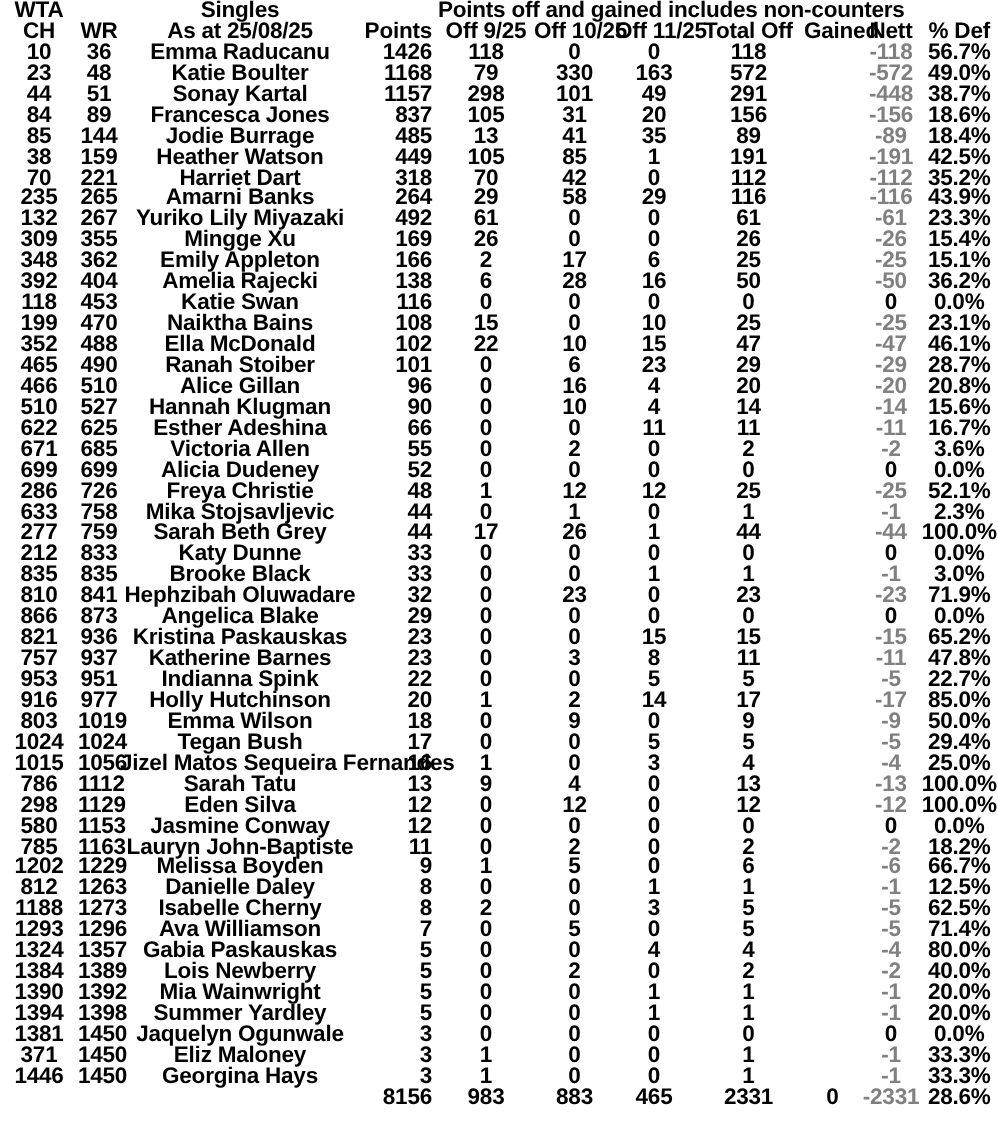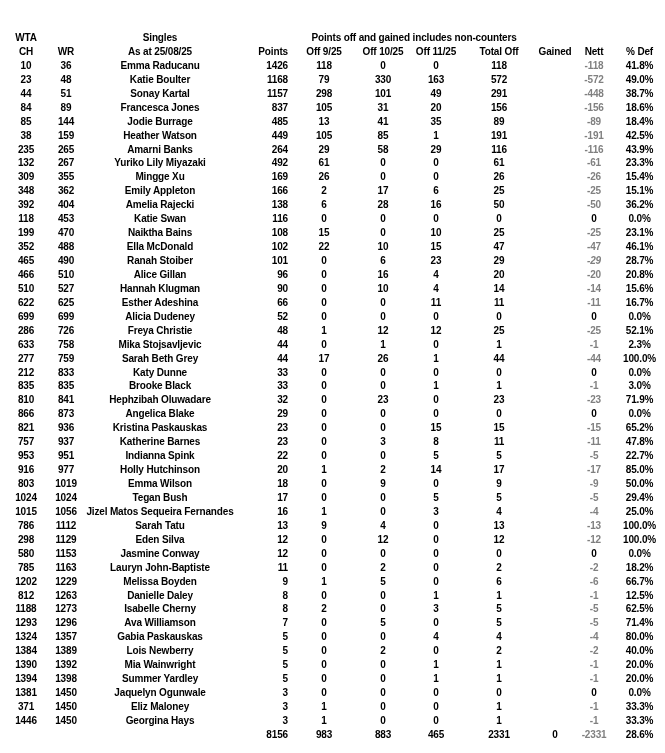--- a/index.html
+++ b/index.html
@@ -2,25 +2,24 @@
 <html><head>
 <meta charset="utf-8">
 <style>
   html,body{margin:0;padding:0;background:#fff;}
   body{width:665px;height:753px;overflow:hidden;}
   table{
     width:665px;
     table-layout:fixed;
     border-collapse:collapse;
     font-family:"Liberation Sans",sans-serif;
-    font-size:10px;
+    font-size:15px;
     font-weight:700;
     color:#000;
     letter-spacing:-0.15px;
-    margin-top:31px;
   }
   td,th{
     padding:0;
     height:13.94px;
     line-height:13.94px;
     white-space:nowrap;
     overflow:visible;
     font-weight:700;
     vertical-align:middle;
   }
@@ -76,21 +75,21 @@
         <td class="c">10</td>
         <td class="c">36</td>
         <td class="c">Emma Raducanu</td>
         <td class="r">1426</td>
         <td class="c">118</td>
         <td class="c">0</td>
         <td class="c">0</td>
         <td class="c">118</td>
         <td class="c"></td>
         <td class="c neg" style="color: rgb(128, 128, 128);">-118</td>
-        <td class="c">41.8%</td>
+        <td class="c">56.7%</td>
       </tr>
       <tr>
         <td class="c">23</td>
         <td class="c">48</td>
         <td class="c">Katie Boulter</td>
         <td class="r">1168</td>
         <td class="c">79</td>
         <td class="c">330</td>
         <td class="c">163</td>
         <td class="c">572</td>
@@ -144,20 +143,33 @@
         <td class="r">449</td>
         <td class="c">105</td>
         <td class="c">85</td>
         <td class="c">1</td>
         <td class="c">191</td>
         <td class="c"></td>
         <td class="c neg" style="color: rgb(128, 128, 128);">-191</td>
         <td class="c">42.5%</td>
       </tr>
       <tr>
+        <td class="c">70</td>
+        <td class="c">221</td>
+        <td class="c">Harriet Dart</td>
+        <td class="r">318</td>
+        <td class="c">70</td>
+        <td class="c">42</td>
+        <td class="c">0</td>
+        <td class="c">112</td>
+        <td class="c"></td>
+        <td class="c neg" style="color: rgb(128, 128, 128);">-112</td>
+        <td class="c">35.2%</td>
+      </tr>
+      <tr>
         <td class="c">235</td>
         <td class="c">265</td>
         <td class="c">Amarni Banks</td>
         <td class="r">264</td>
         <td class="c">29</td>
         <td class="c">58</td>
         <td class="c">29</td>
         <td class="c">116</td>
         <td class="c"></td>
         <td class="c neg" style="color: rgb(128, 128, 128);">-116</td>
@@ -257,21 +269,21 @@
       <tr>
         <td class="c">465</td>
         <td class="c">490</td>
         <td class="c">Ranah Stoiber</td>
         <td class="r">101</td>
         <td class="c">0</td>
         <td class="c">6</td>
         <td class="c">23</td>
         <td class="c">29</td>
         <td class="c"></td>
-        <td class="c neg" style="color: rgb(128, 128, 128); font-style: italic;">-29</td>
+        <td class="c neg" style="color: rgb(128, 128, 128);">-29</td>
         <td class="c">28.7%</td>
       </tr>
       <tr>
         <td class="c">466</td>
         <td class="c">510</td>
         <td class="c">Alice Gillan</td>
         <td class="r">96</td>
         <td class="c">0</td>
         <td class="c">16</td>
         <td class="c">4</td>
@@ -298,20 +310,33 @@
         <td class="c">625</td>
         <td class="c">Esther Adeshina</td>
         <td class="r">66</td>
         <td class="c">0</td>
         <td class="c">0</td>
         <td class="c">11</td>
         <td class="c">11</td>
         <td class="c"></td>
         <td class="c neg" style="color: rgb(128, 128, 128);">-11</td>
         <td class="c">16.7%</td>
+      </tr>
+      <tr>
+        <td class="c">671</td>
+        <td class="c">685</td>
+        <td class="c">Victoria Allen</td>
+        <td class="r">55</td>
+        <td class="c">0</td>
+        <td class="c">2</td>
+        <td class="c">0</td>
+        <td class="c">2</td>
+        <td class="c"></td>
+        <td class="c neg" style="color: rgb(128, 128, 128);">-2</td>
+        <td class="c">3.6%</td>
       </tr>
       <tr>
         <td class="c">699</td>
         <td class="c">699</td>
         <td class="c">Alicia Dudeney</td>
         <td class="r">52</td>
         <td class="c">0</td>
         <td class="c">0</td>
         <td class="c">0</td>
         <td class="c">0</td>

